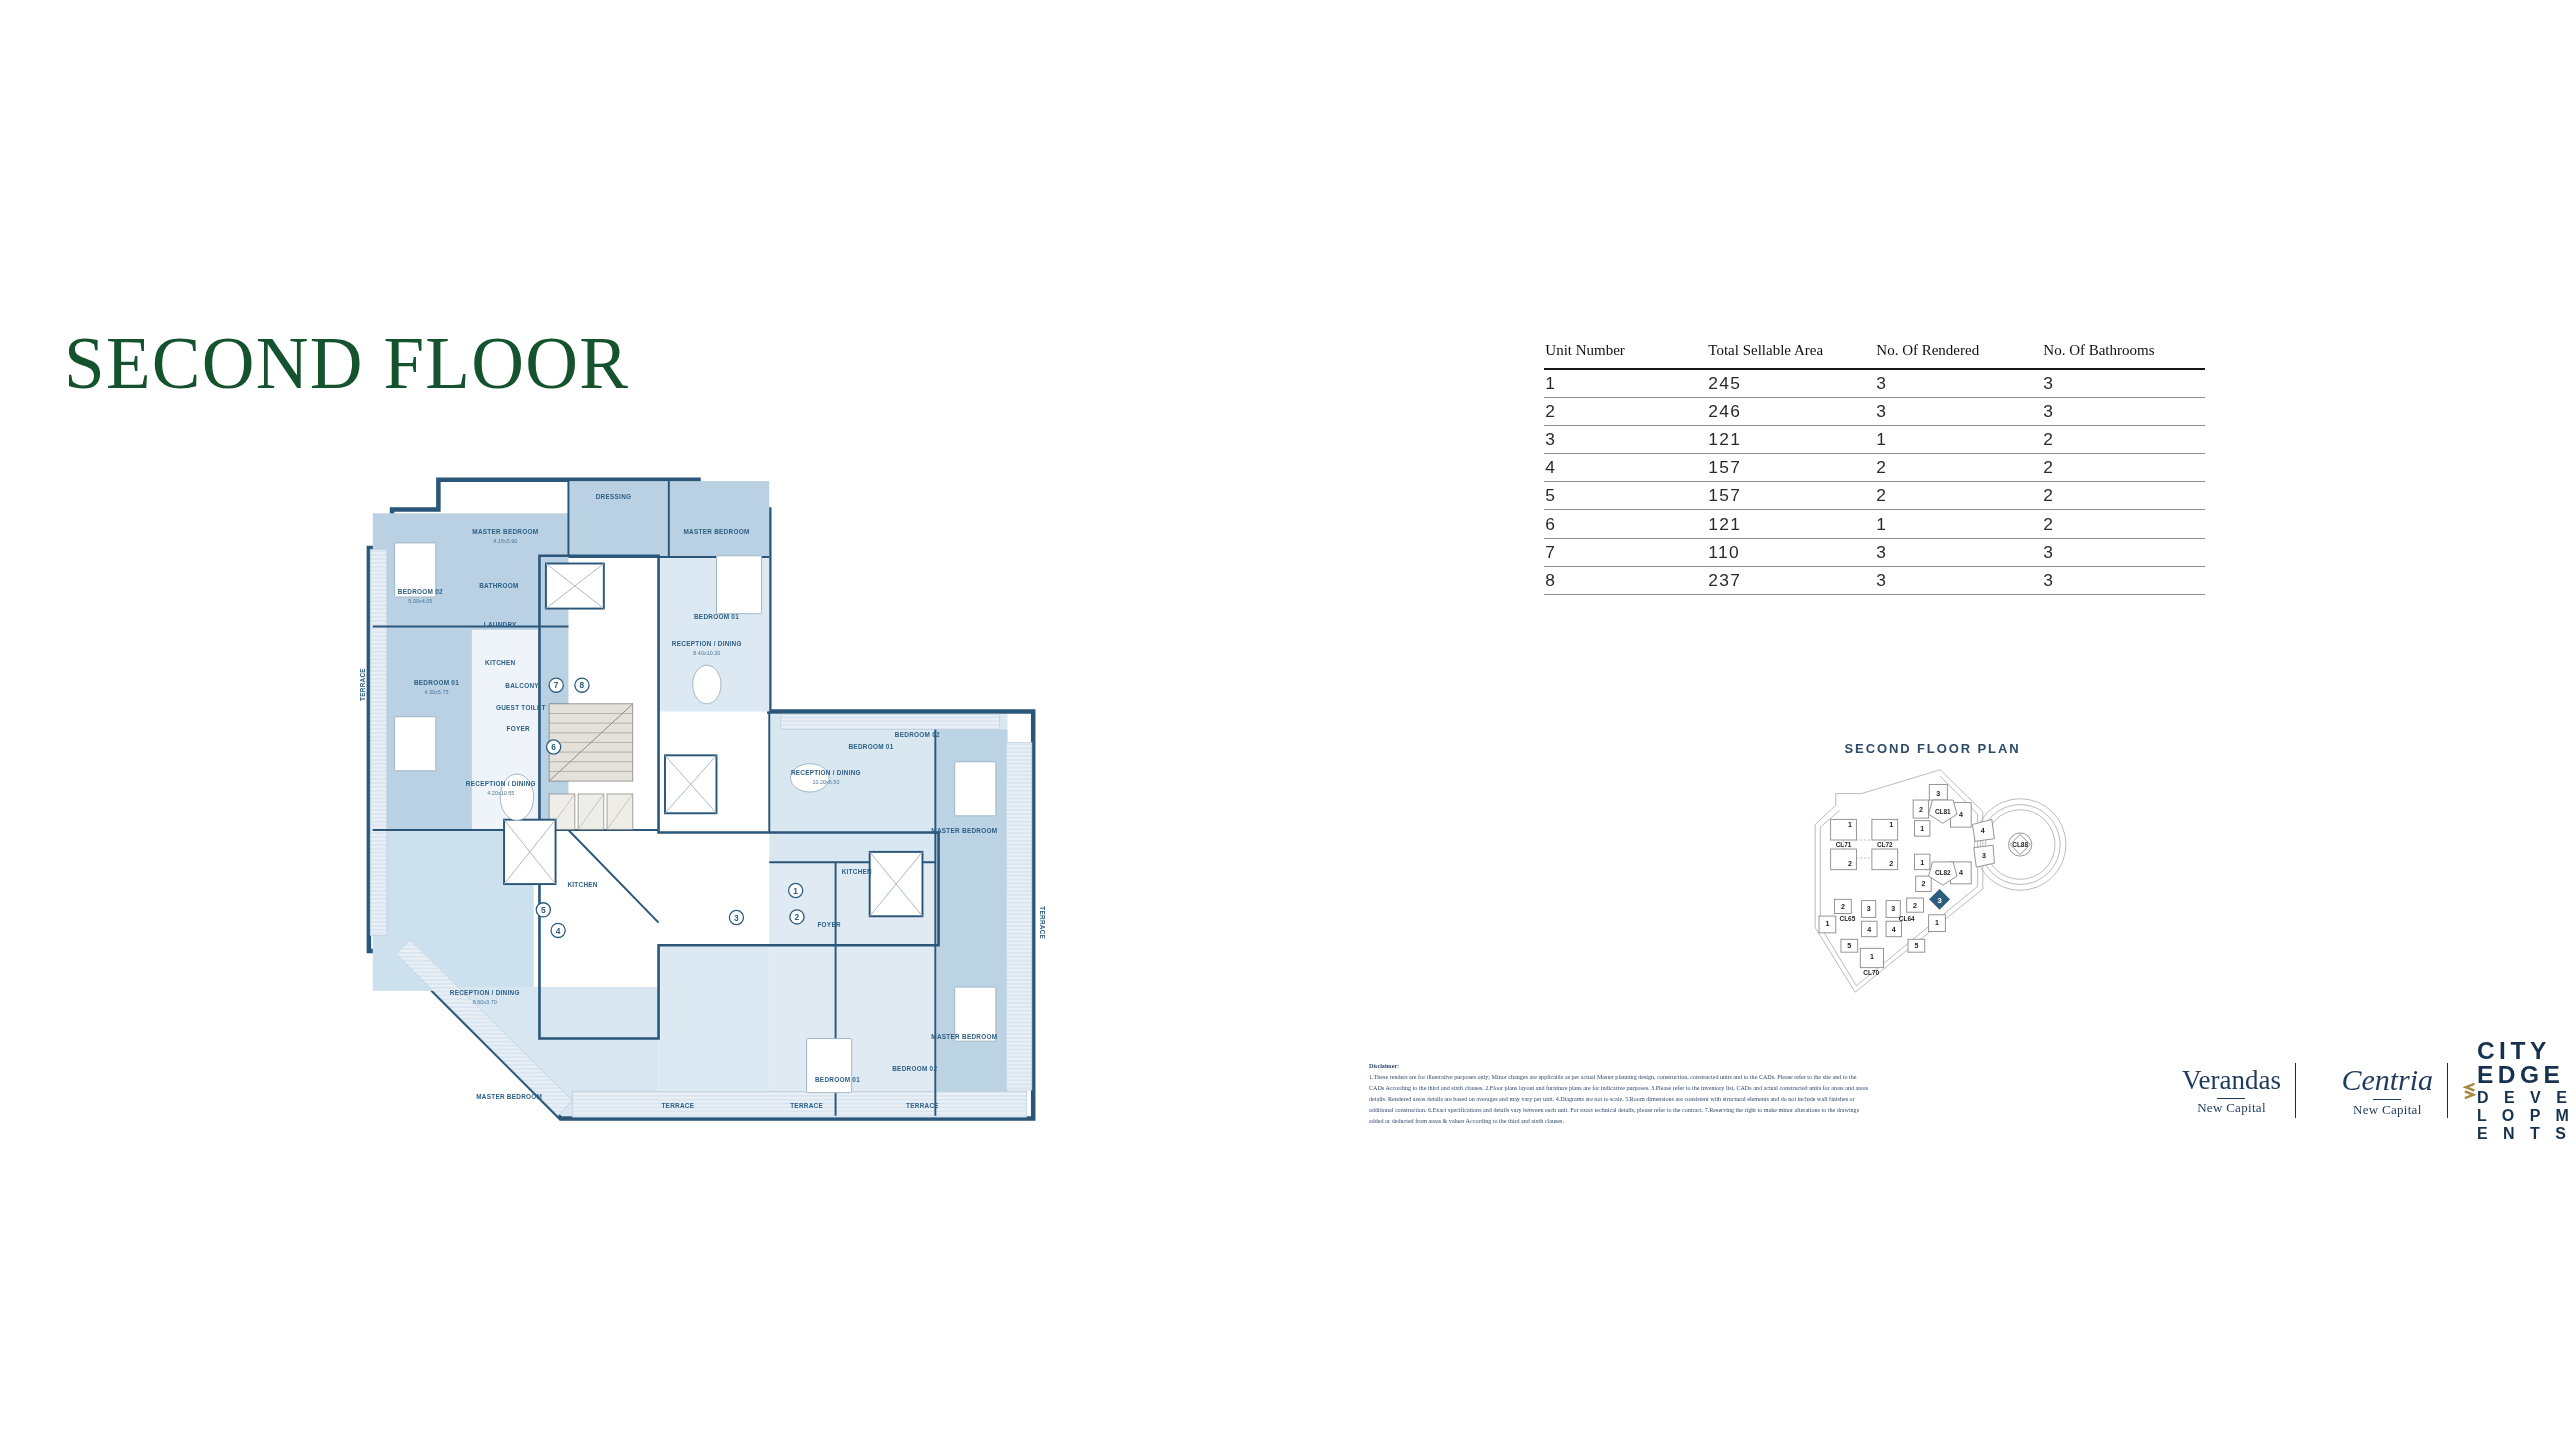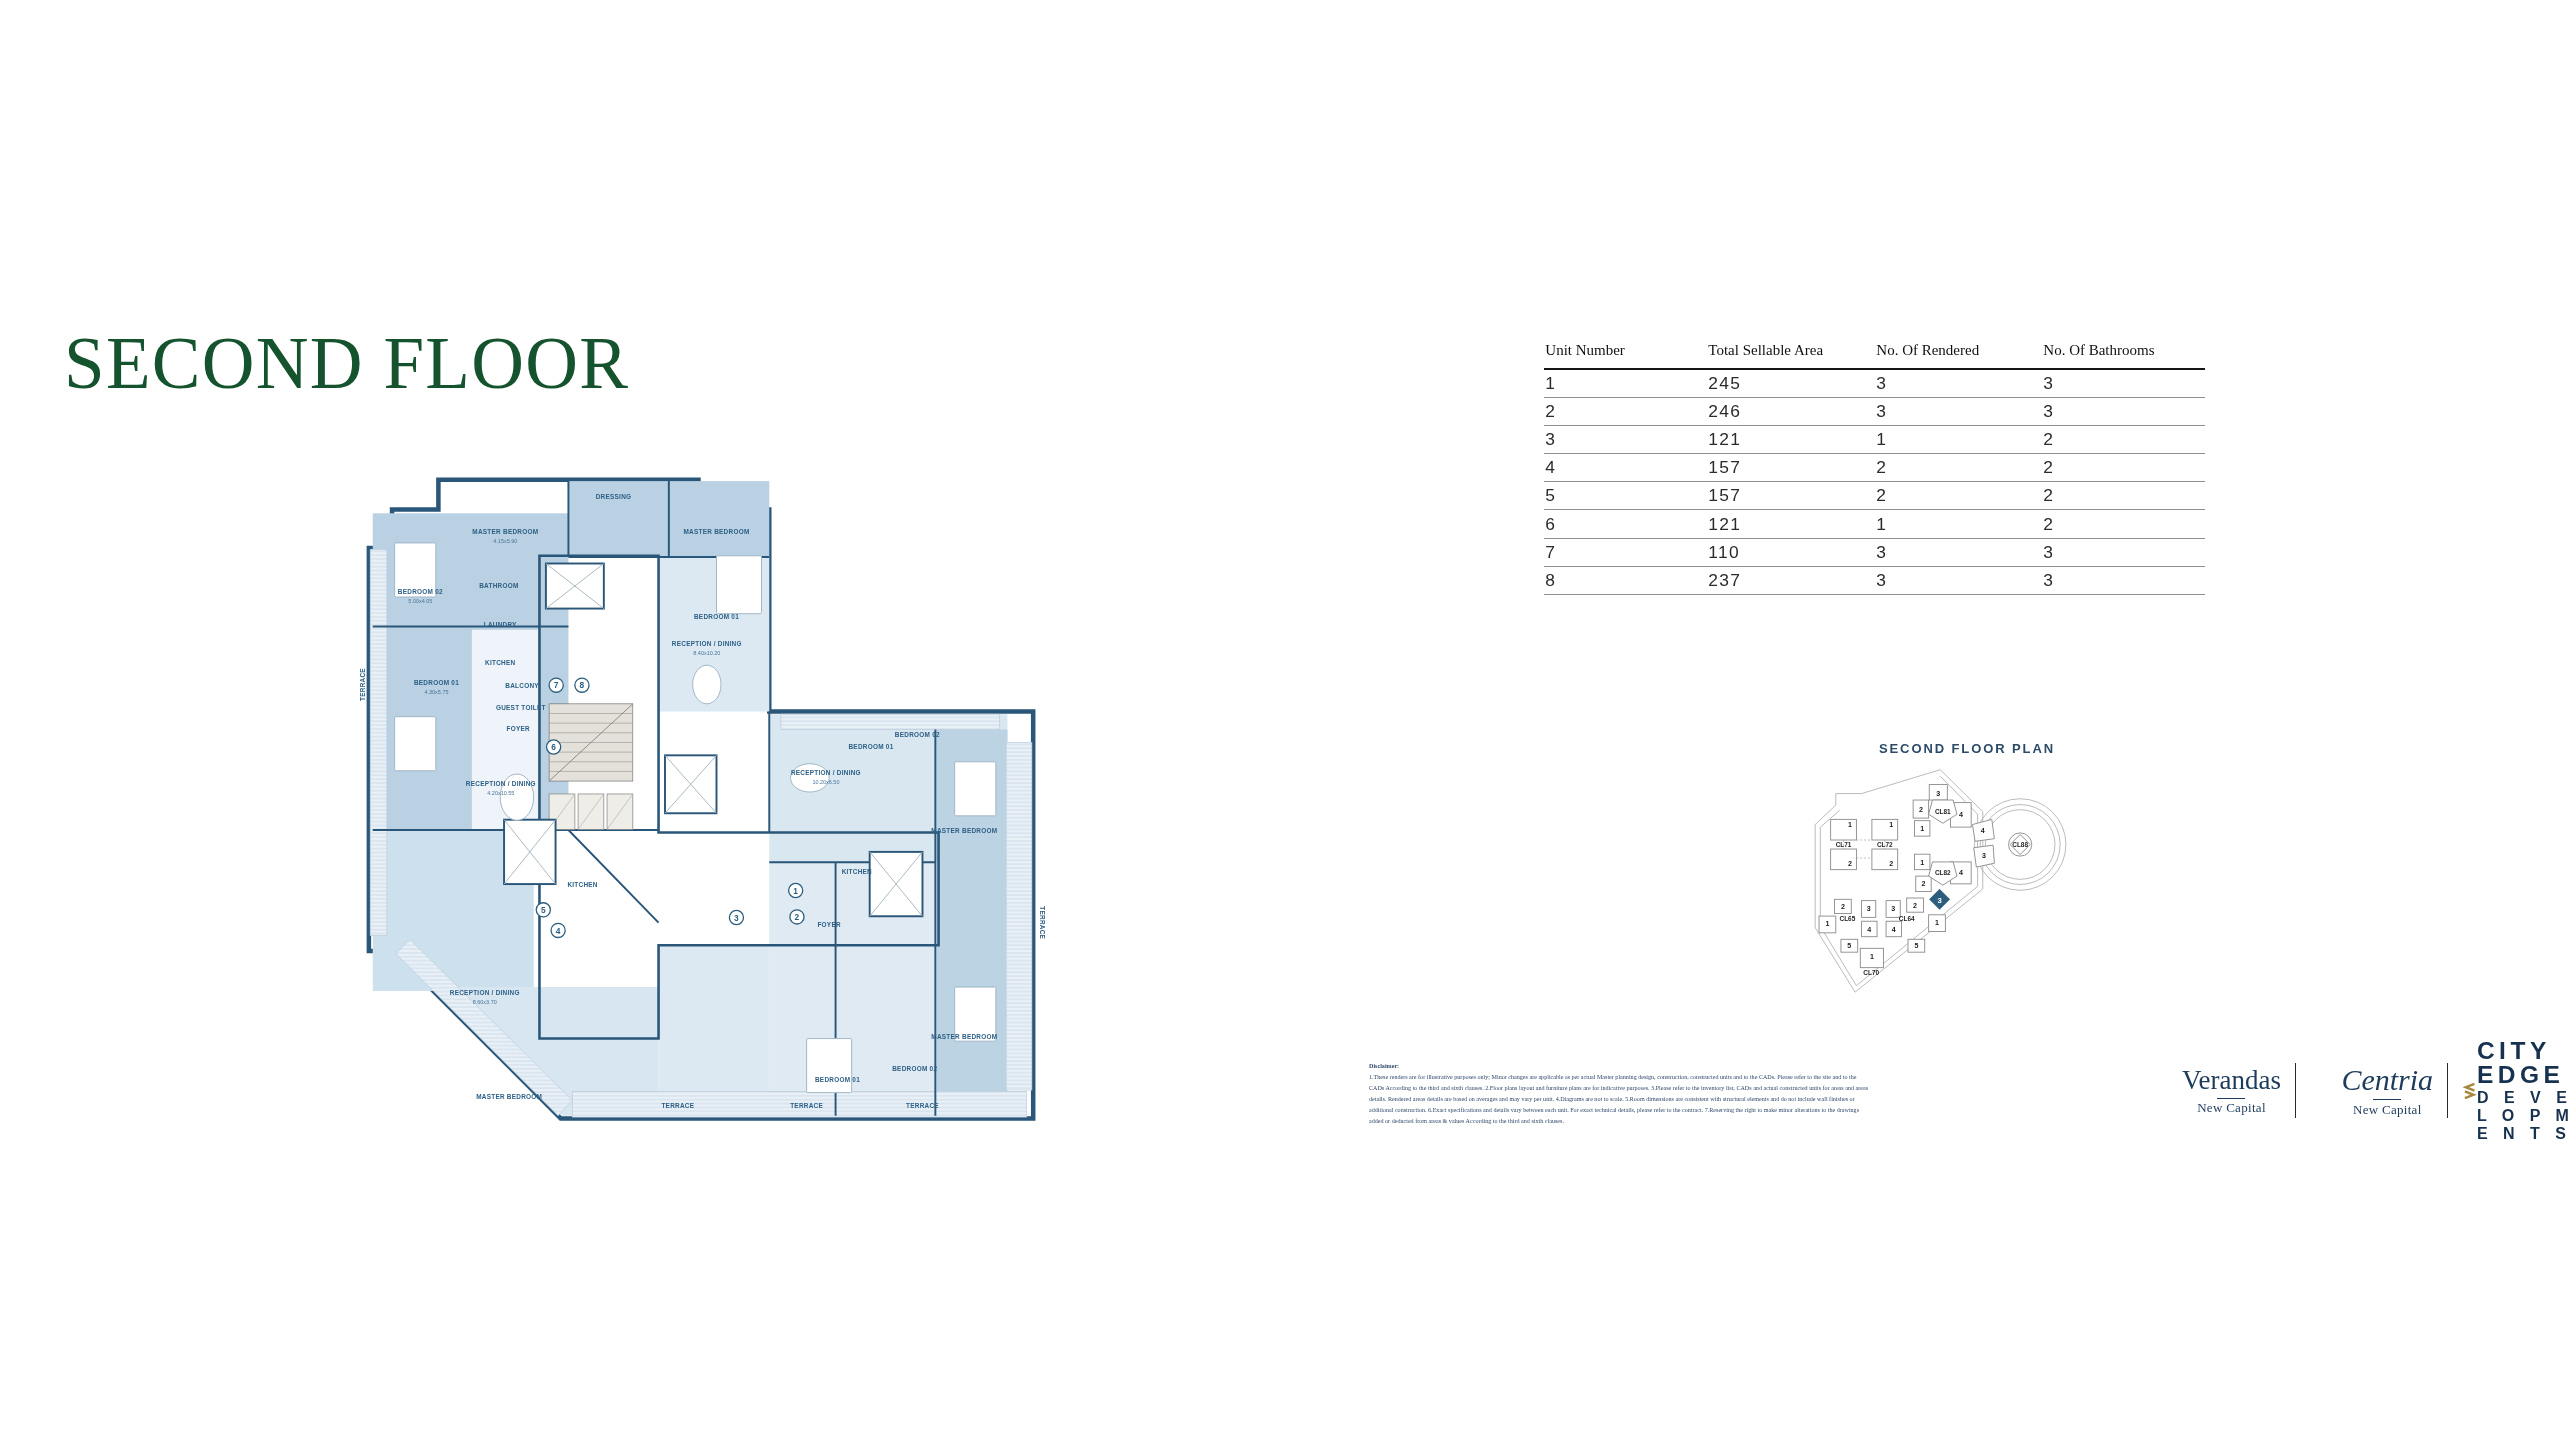--- a/index.html
+++ b/index.html
@@ -12,21 +12,21 @@
 
   
   #unit-table-wrap{left:1532px;top:342px;width:661px;margin-left:12px;}
   table{border-collapse:collapse;width:100%;table-layout:fixed;}
   th{font-family:"Liberation Serif",serif;font-size:15px;font-weight:400;color:#111;
      text-align:left;padding:0 0 9px 1.3px;border-bottom:2.6px solid #161616;}
   td{font-family:"Liberation Sans",sans-serif;font-weight:300;font-size:17.4px;color:#2b2b2b;
      letter-spacing:1.3px;height:24.5px;padding:1.3px 0 1.3px 1.3px;border-bottom:1.3px solid #8f8f8f;}
 
   
-  #mini-plan-title{left:1810px;top:741px;width:245px;text-align:right;font-size:13px;
+  #mini-plan-title{left:1810px;top:741px;width:245px;text-align:center;font-size:13px;
     font-weight:bold;letter-spacing:1.9px;color:#2c4a69;}
   #mini-plan-svg{left:1810px;top:760px;}
   .mp-num{font-size:11px;font-weight:bold;fill:#1c1c1c;text-anchor:middle;}
   .mp-cl{font-size:10px;font-weight:bold;fill:#1c1c1c;text-anchor:middle;}
   .mp-shape{fill:#ffffff;stroke:#8a8a8a;stroke-width:1.4;}
   .mp-line{stroke:#a7a7a7;stroke-width:1.2;fill:none;}
 
   
   #main-plan{left:356px;top:472px;}
   .room-label{font-size:10px;font-weight:bold;fill:#2e6086;text-anchor:middle;letter-spacing:.4px;}

